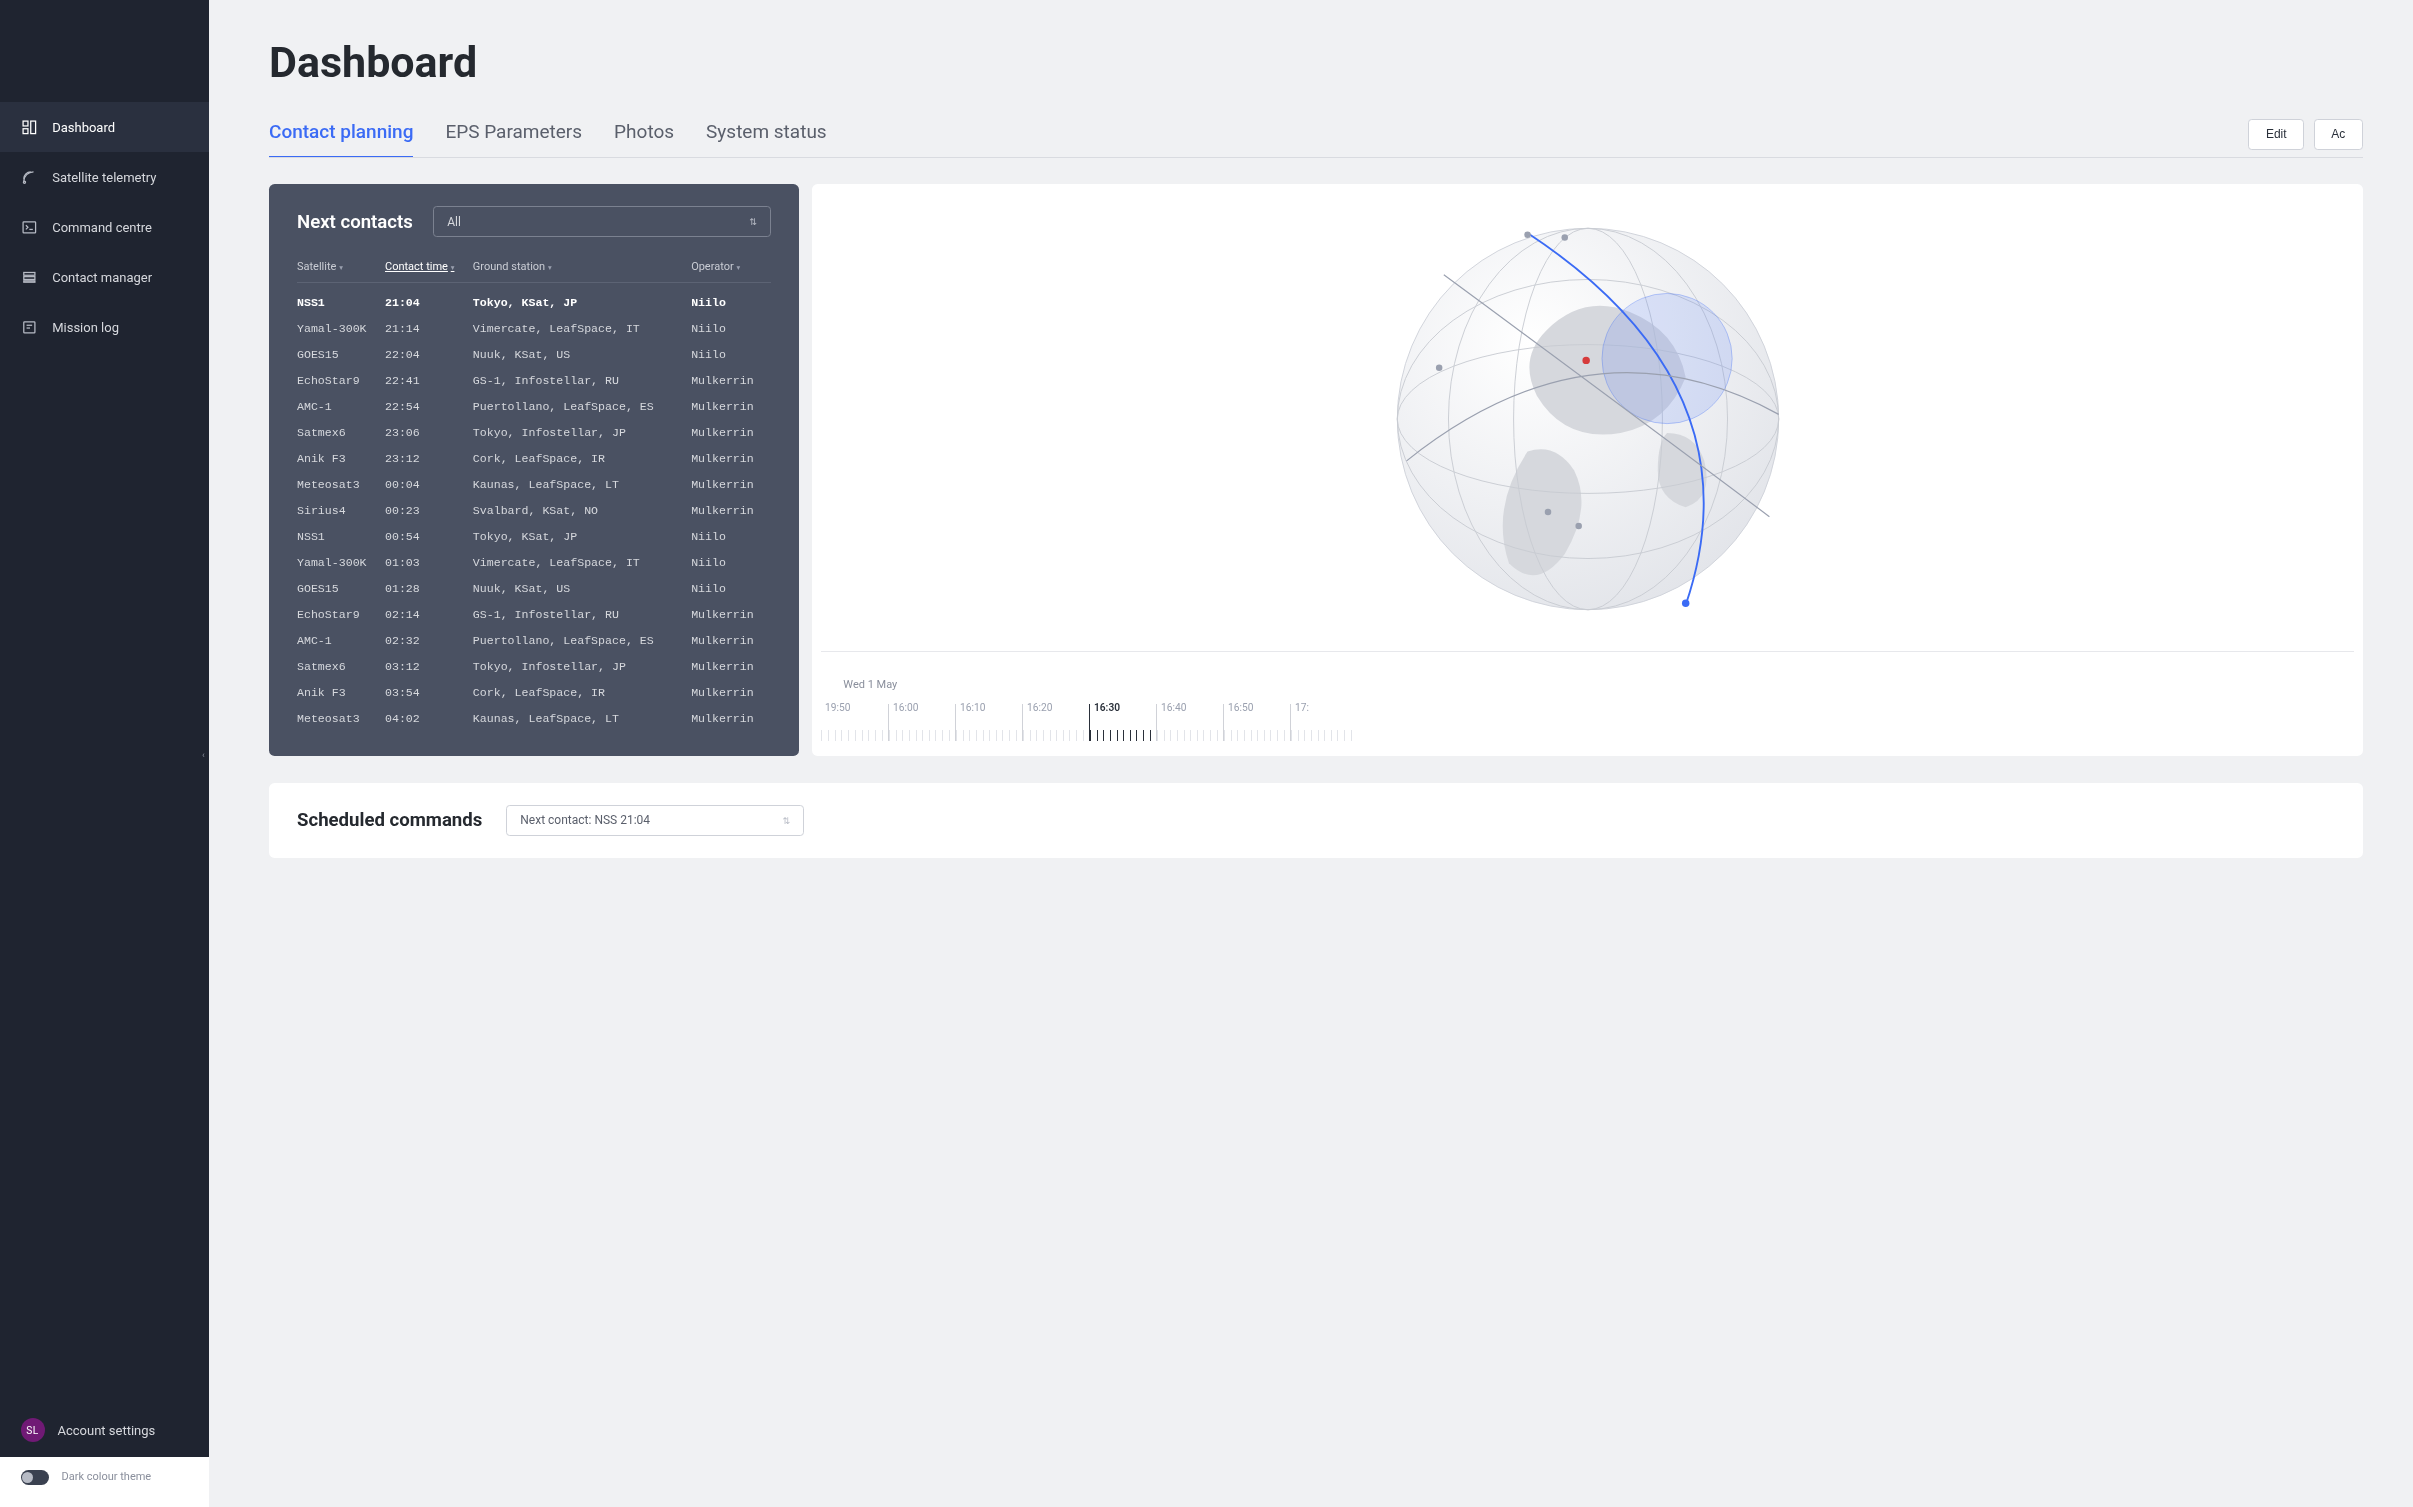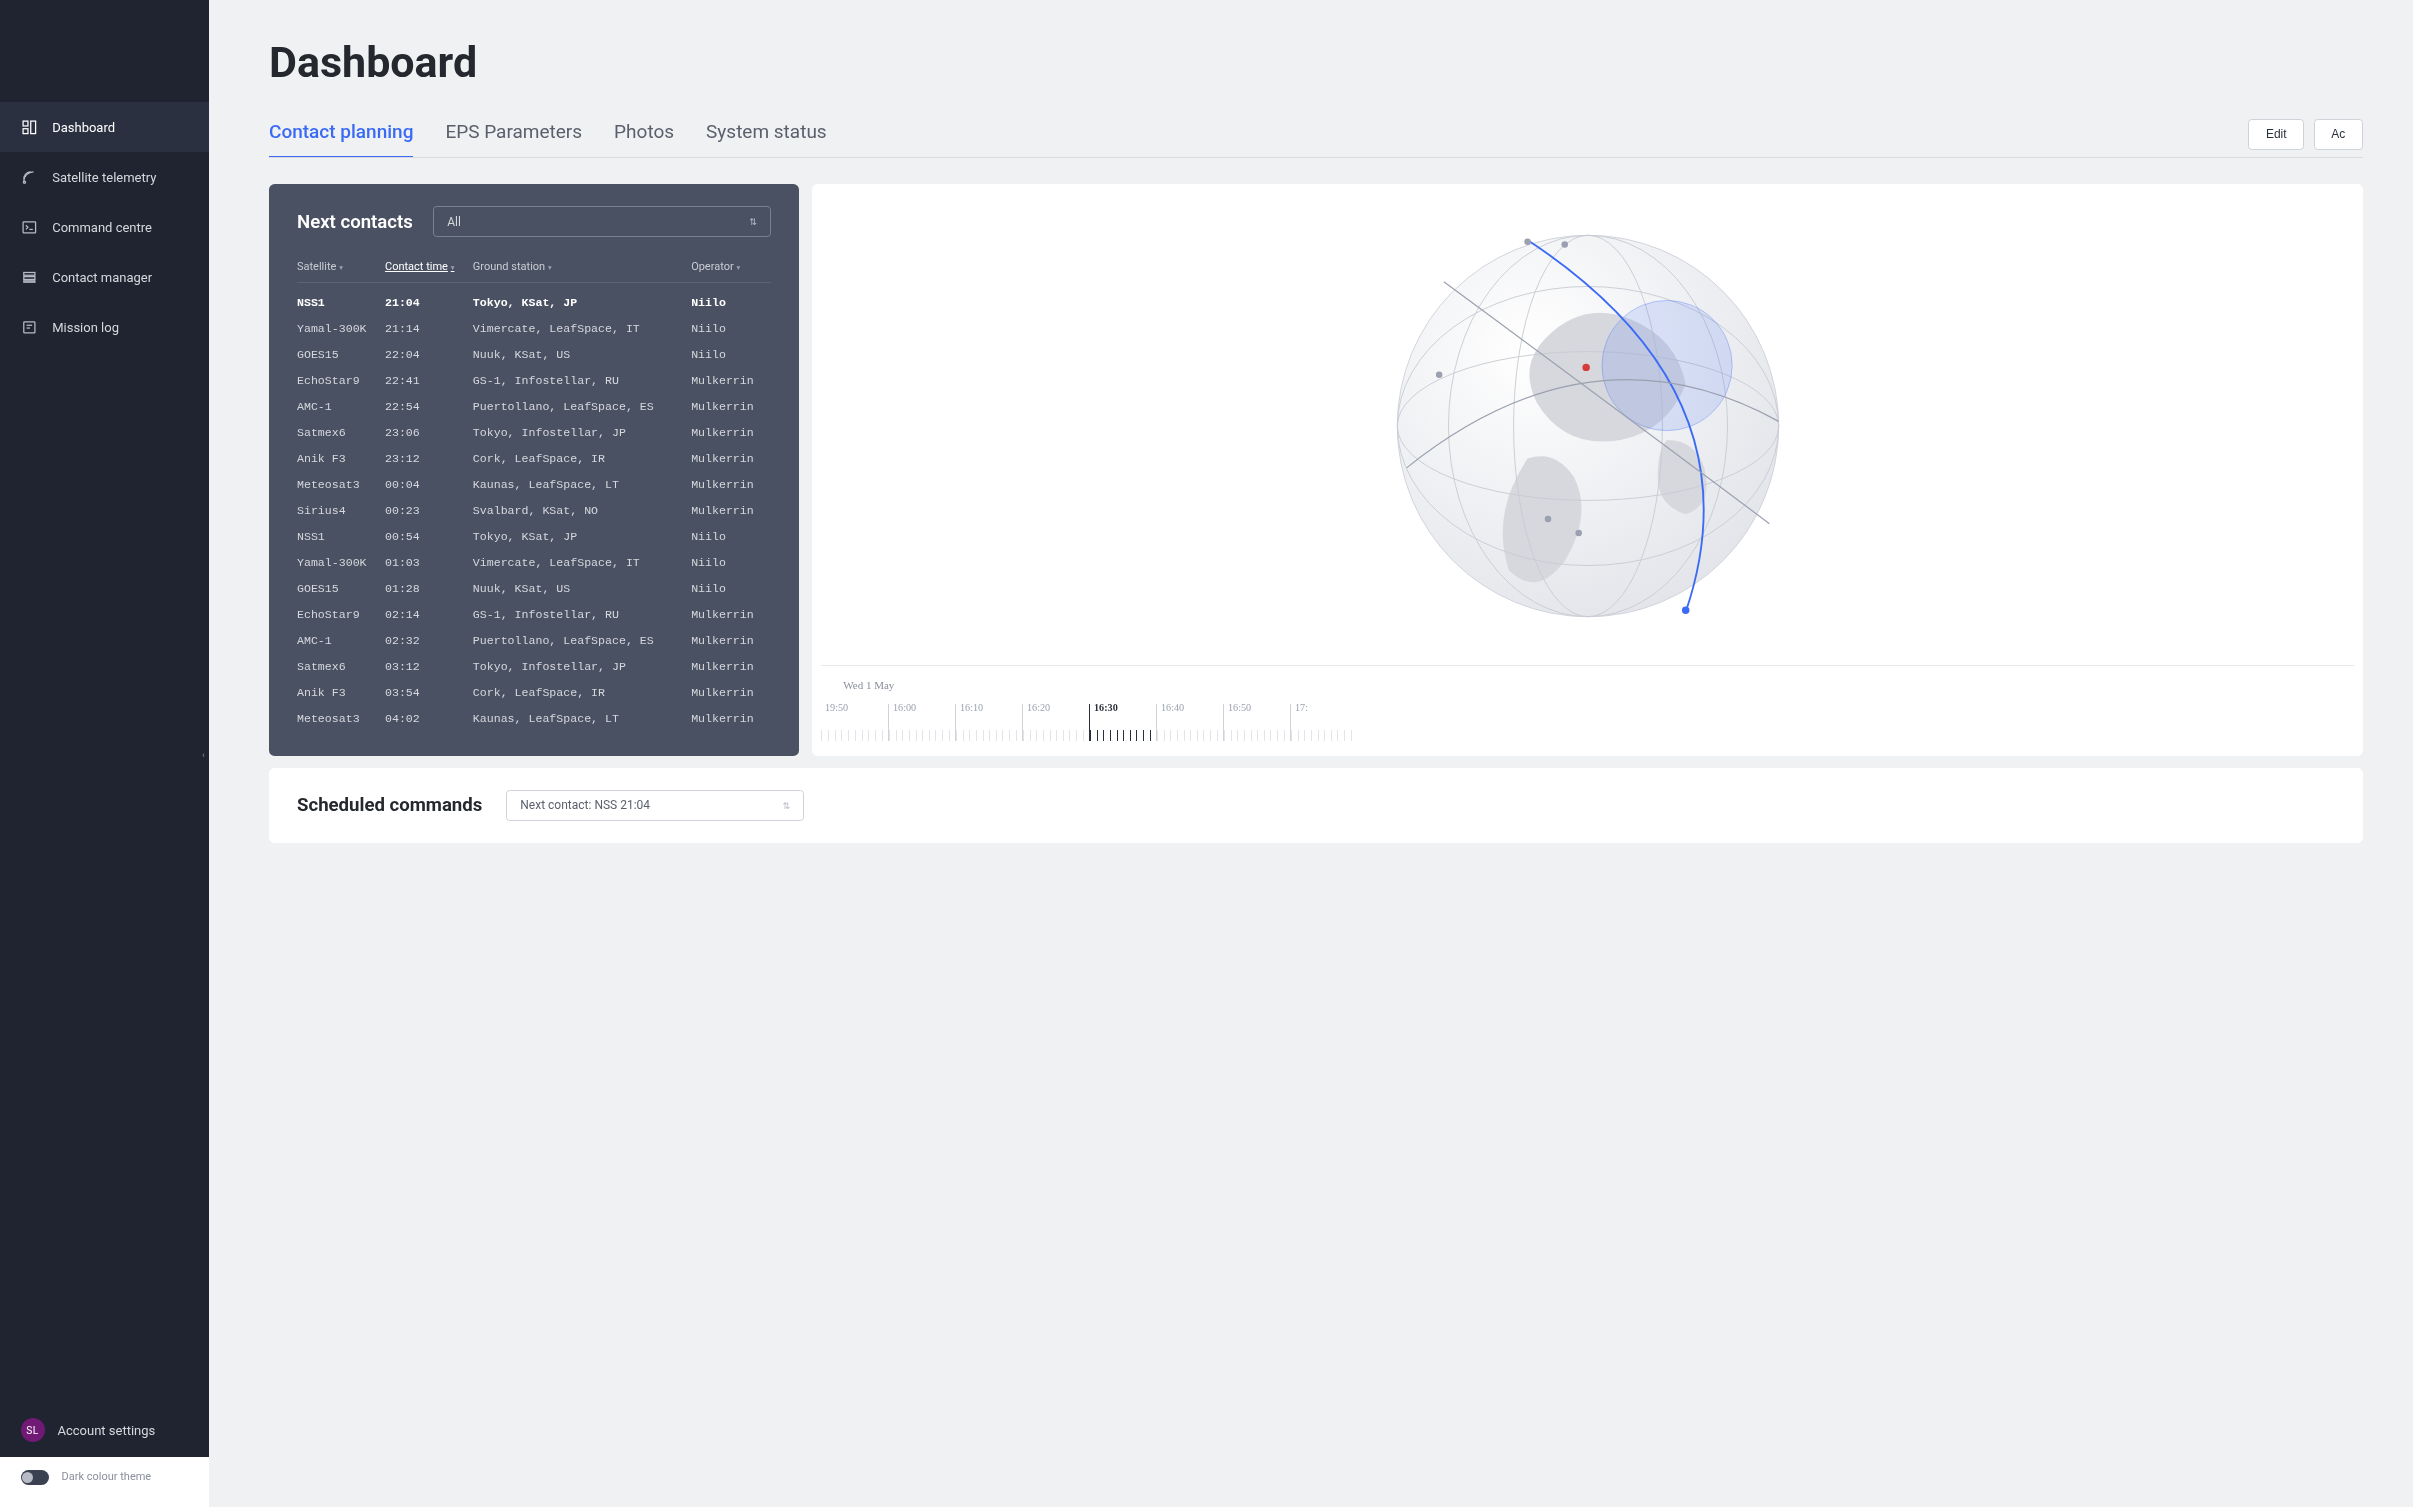--- a/index.html
+++ b/index.html
@@ -255,23 +255,22 @@
   .globe-wrap {
     flex: 1;
     display: flex;
     align-items: center;
     justify-content: center;
     min-height: 428px;
   }
 
   .timeline {
     border-top: 0.9px solid #e7e8ec;
-    padding-top: 13px;
+    padding-top: 26px;
     margin-top: 5.6px;
-    font-family: Liberation Serif, serif;
   }
   .timeline-date {
     font-size: 11px;
     color: #8a8f9c;
     margin: 0 0 13px 22px;
   }
   .timeline-ticks {
     display: flex;
     position: relative;
     font-size: 10.2px;
@@ -298,21 +297,21 @@
     border-left: 0.9px solid #e2e4e9;
   }
   .tick.now .tick-label { color: #2a303a; font-weight: 600; }
   .tick.now { border-left: 0.9px solid #2a303a; }
   .tick.now .minors span { border-left-color: #2a303a; }
 
   
   .sched-card {
     background: #fff;
     border-radius: 5.6px;
-    margin-top: 12px;
+    margin-top: 27px;
     padding: 22px 28px;
     display: flex;
     align-items: center;
     gap: 24px;
   }
   .sched-title {
     font-size: 18.6px;
     font-weight: 700;
     color: #25292f;
   }

